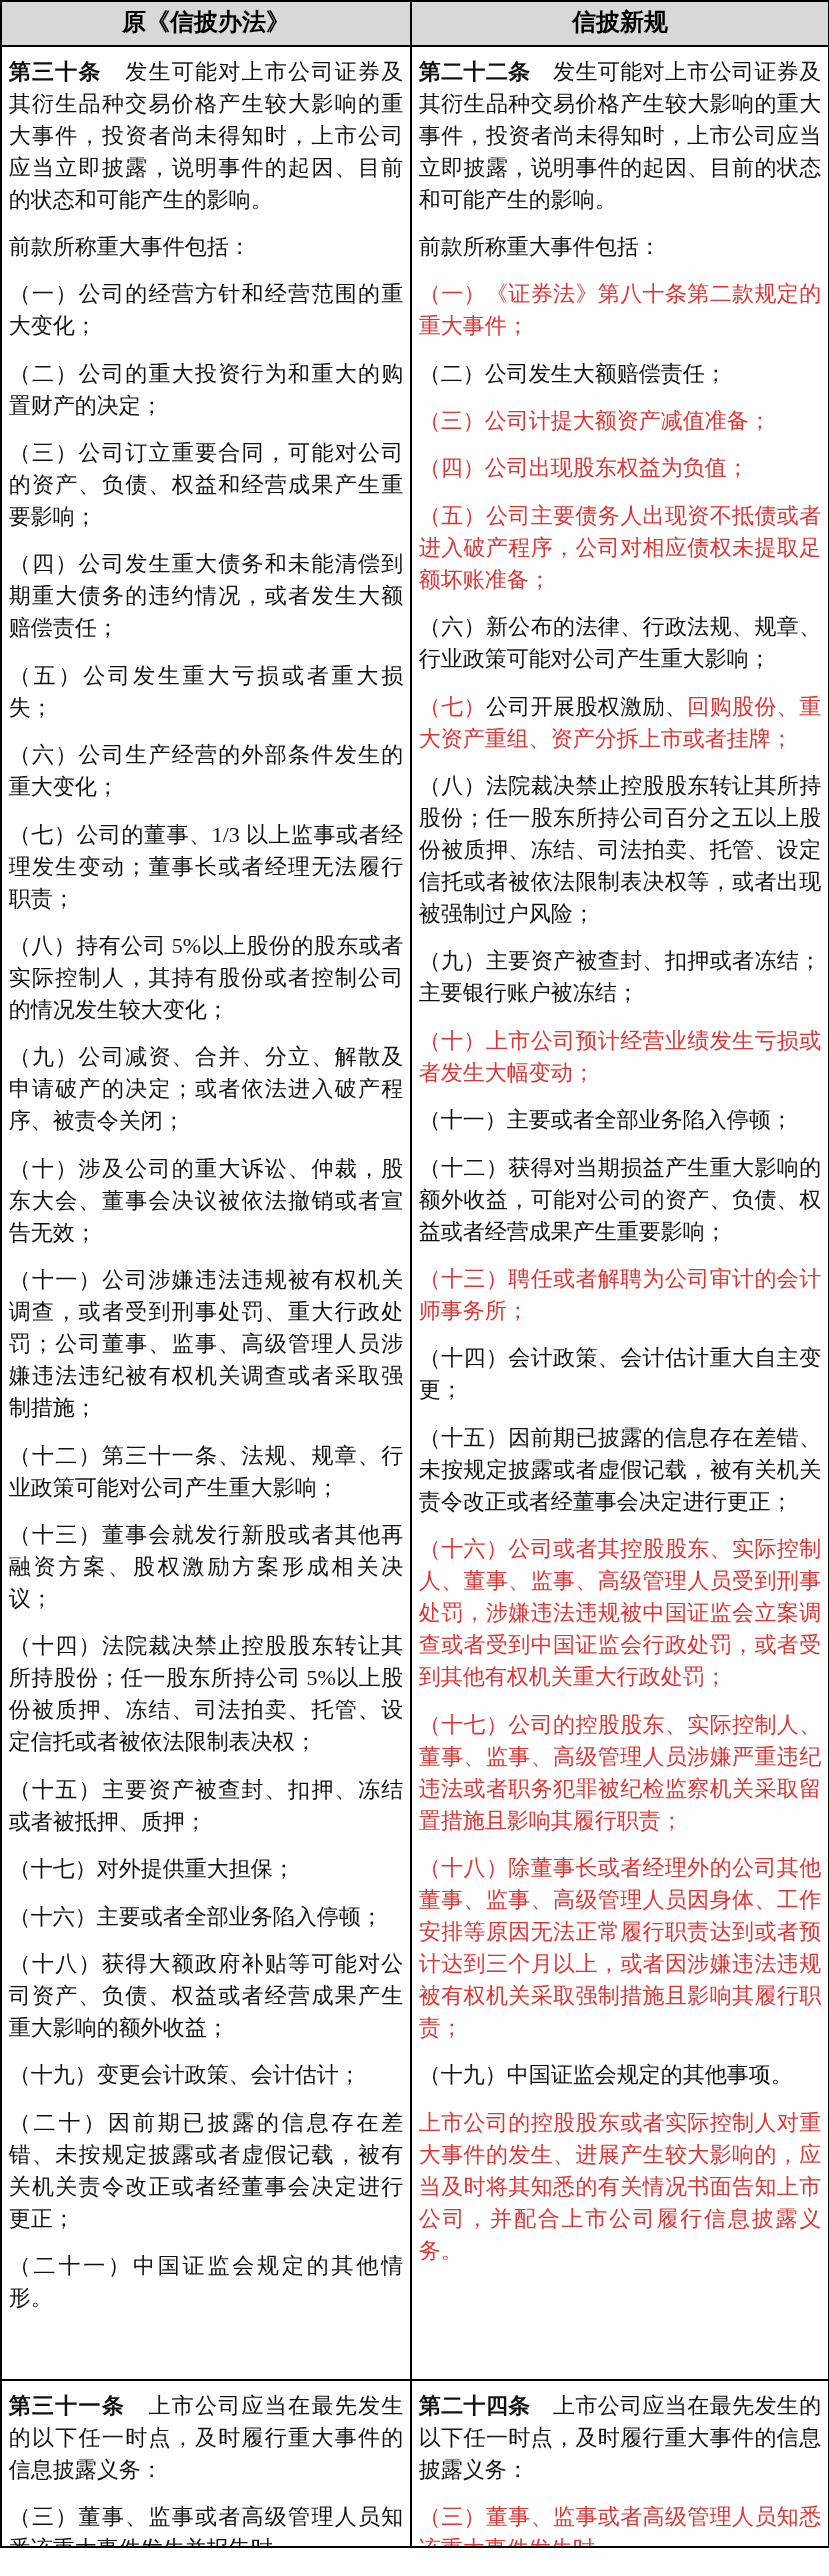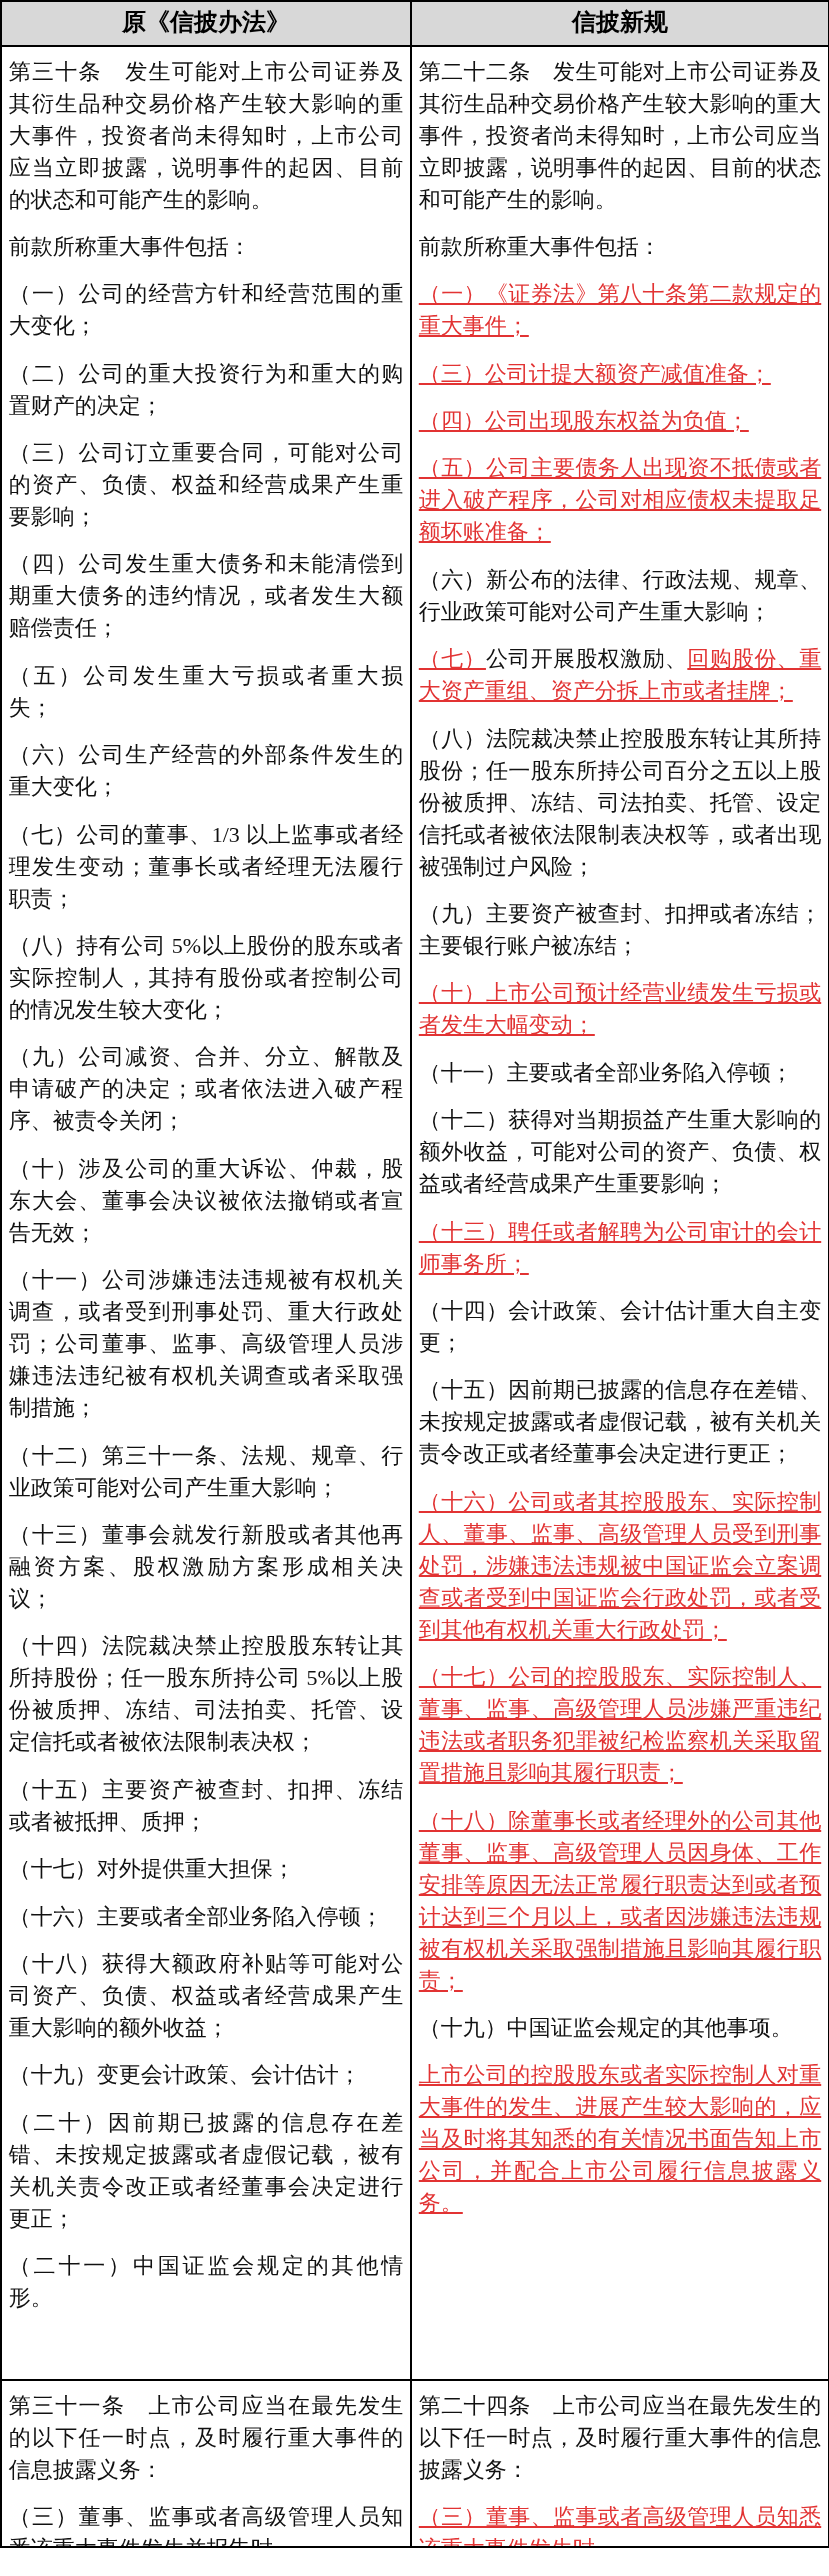--- a/index.html
+++ b/index.html
@@ -38,23 +38,23 @@
   }
   .body-cell {
     padding: 8.5px 6.8px 3.4px 6.8px;
     font-size: 22px;
     line-height: 32px;
     text-align: justify;
     color: #111;
   }
   .para { margin: 0 0 15.4px 0; }
   .para:last-child { margin-bottom: 0; }
-  .bold { font-weight: normal; }
+  .bold { font-weight: bold; }
   .black { color: var(--ink, #111); }
-  .red   { color: var(--red, #e23333); text-decoration: underline; }
+  .red   { color: var(--red, #e23333); }
 </style>
 </head>
 <body>
 
 <div class="table">
   <div class="cell header-cell col-left row-head">原《信披办法》</div>
   <div class="cell header-cell row-head">信披新规</div>
 
   <div class="cell body-cell col-left row-main">
       <div class="para"><span class="black bold">第三十条</span><span class="black">　发生可能对上市公司证券及其衍生品种交易价格产生较大影响的重大事件，投资者尚未得知时，上市公司应当立即披露，说明事件的起因、目前的状态和可能产生的影响。</span></div>
@@ -78,20 +78,21 @@
       <div class="para"><span class="black">（十六）主要或者全部业务陷入停顿；</span></div>
       <div class="para"><span class="black">（十八）获得大额政府补贴等可能对公司资产、负债、权益或者经营成果产生重大影响的额外收益；</span></div>
       <div class="para"><span class="black">（十九）变更会计政策、会计估计；</span></div>
       <div class="para"><span class="black">（二十）因前期已披露的信息存在差错、未按规定披露或者虚假记载，被有关机关责令改正或者经董事会决定进行更正；</span></div>
       <div class="para"><span class="black">（二十一）中国证监会规定的其他情形。</span></div>
     </div>
   <div class="cell body-cell row-main">
       <div class="para"><span class="black bold">第二十二条</span><span class="black">　发生可能对上市公司证券及其衍生品种交易价格产生较大影响的重大事件，投资者尚未得知时，上市公司应当立即披露，说明事件的起因、目前的状态和可能产生的影响。</span></div>
       <div class="para"><span class="black">前款所称重大事件包括：</span></div>
       <div class="para"><span class="red">（一）《证券法》第八十条第二款规定的重大事件；</span></div>
+      <div class="para"><span class="black">（二）公司发生大额赔偿责任；</span></div>
       <div class="para"><span class="red">（三）公司计提大额资产减值准备；</span></div>
       <div class="para"><span class="red">（四）公司出现股东权益为负值；</span></div>
       <div class="para"><span class="red">（五）公司主要债务人出现资不抵债或者进入破产程序，公司对相应债权未提取足额坏账准备；</span></div>
       <div class="para"><span class="black">（六）新公布的法律、行政法规、规章、行业政策可能对公司产生重大影响；</span></div>
       <div class="para"><span class="red">（七）</span><span class="black">公司开展股权激励、</span><span class="red">回购股份、重大资产重组、资产分拆上市或者挂牌；</span></div>
       <div class="para"><span class="black">（八）法院裁决禁止控股股东转让其所持股份；任一股东所持公司百分之五以上股份被质押、冻结、司法拍卖、托管、设定信托或者被依法限制表决权等，或者出现被强制过户风险；</span></div>
       <div class="para"><span class="black">（九）主要资产被查封、扣押或者冻结；主要银行账户被冻结；</span></div>
       <div class="para"><span class="red">（十）上市公司预计经营业绩发生亏损或者发生大幅变动；</span></div>
       <div class="para"><span class="black">（十一）主要或者全部业务陷入停顿；</span></div>
       <div class="para"><span class="black">（十二）获得对当期损益产生重大影响的额外收益，可能对公司的资产、负债、权益或者经营成果产生重要影响；</span></div>

